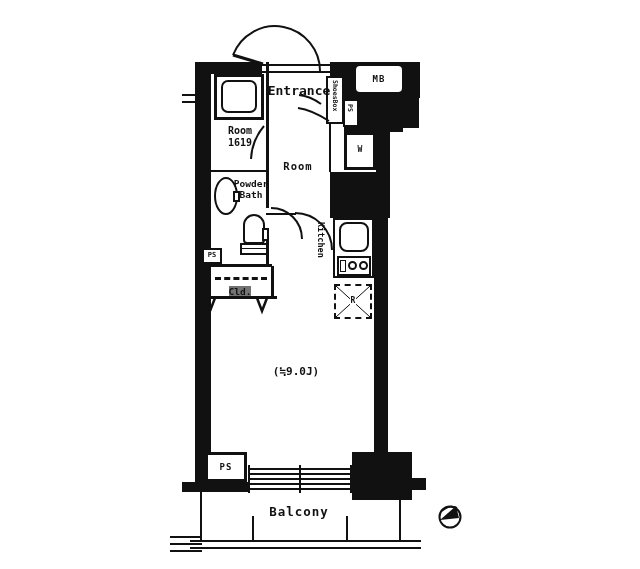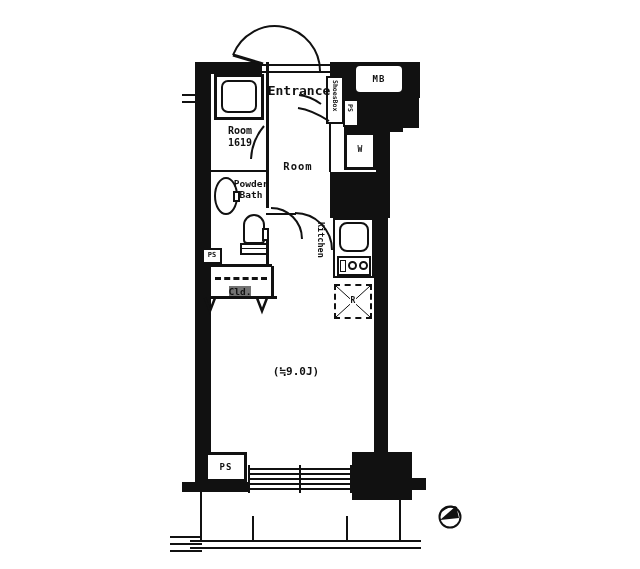--- a/index.html
+++ b/index.html
@@ -126,14 +126,15 @@
 
   <div class="lbl" style="left:263px;top:84px;width:72px;font-size:13px;">Entrance</div>
   <div class="lbl" style="left:214px;top:126px;width:52px;font-size:10px;">Room</div>
   <div class="lbl" style="left:214px;top:138px;width:52px;font-size:10px;">1619</div>
   <div class="lbl" style="left:225px;top:179px;width:52px;font-size:9.5px;text-align:center;">Powder</div>
   <div class="lbl" style="left:225px;top:190px;width:52px;font-size:9.5px;">Bath</div>
   <div class="lbl" style="left:278px;top:161px;width:40px;font-size:10.5px;letter-spacing:1px;">Room</div>
   <div class="lbl vtext" style="left:316px;top:222px;font-size:8.5px;">Kitchen</div>
   <div class="lbl" style="left:214px;top:287px;width:52px;font-size:9.5px;z-index:8;"><span style="background:#737373;text-decoration:underline;">Cld.</span></div>
   <div class="lbl" style="left:226px;top:366px;width:140px;font-size:11px;">(≒9.0J)</div>
+  <div class="lbl" style="left:229px;top:506px;width:140px;font-size:12.5px;letter-spacing:1px;">Balcony</div>
 
 </div>
 
 </body></html>

